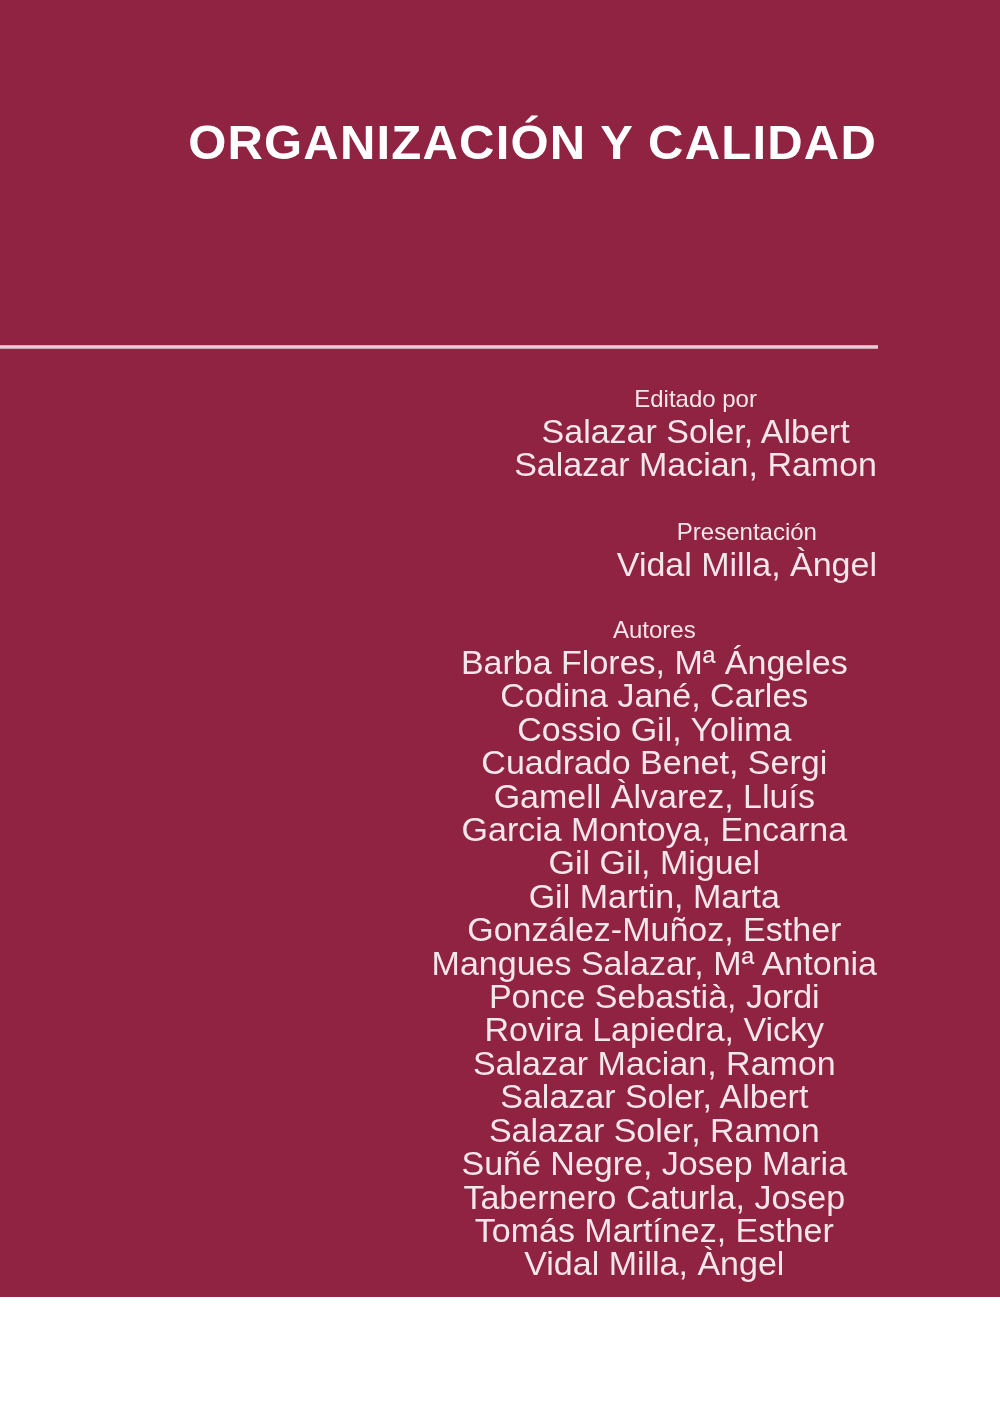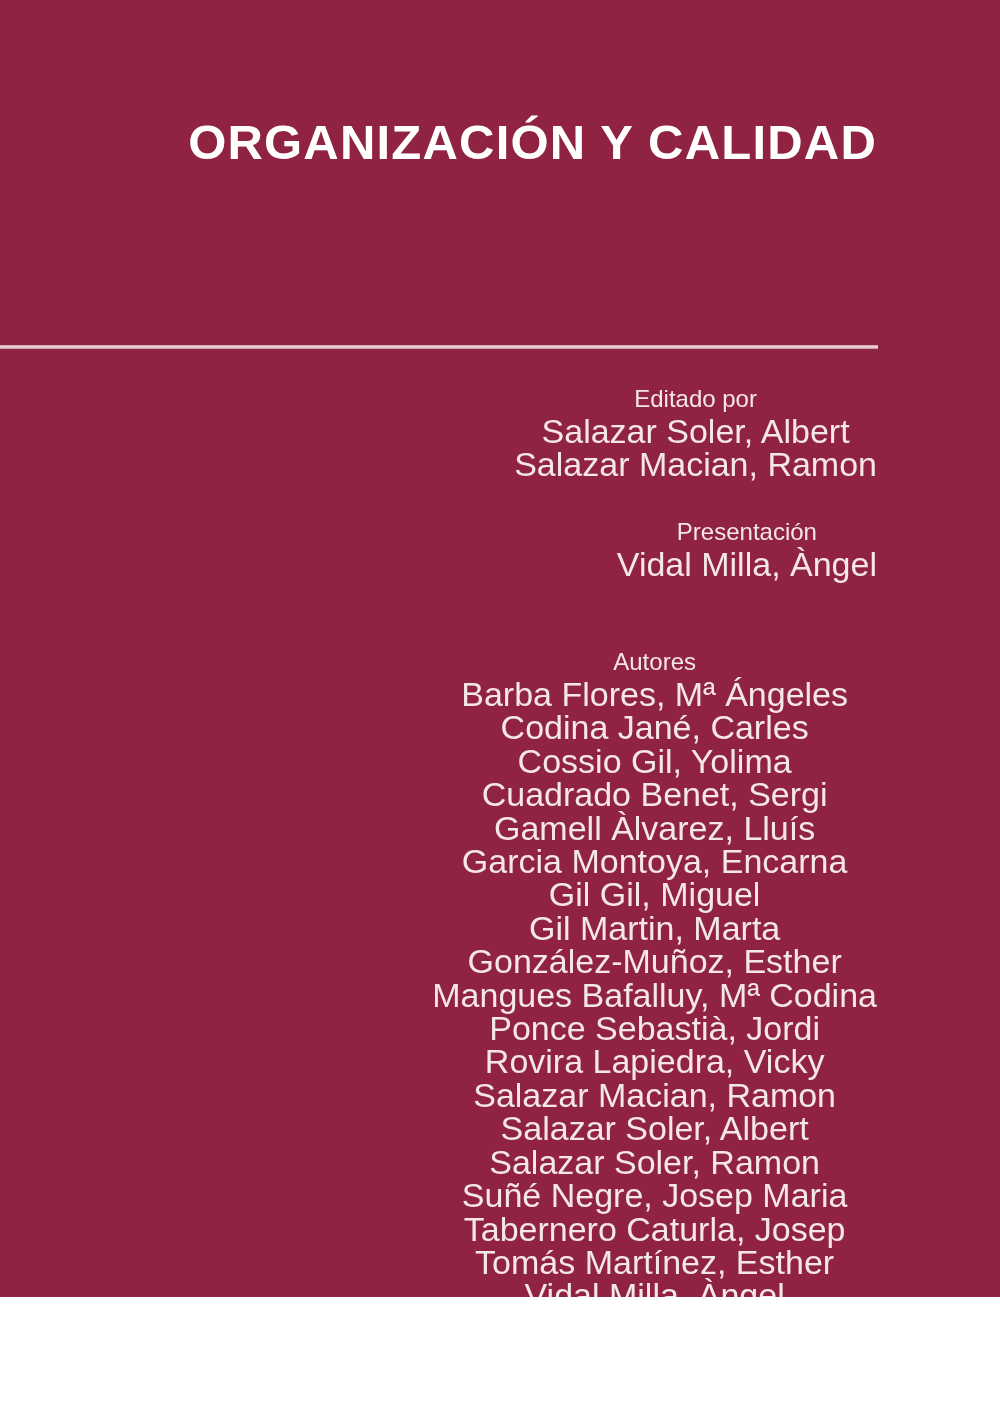--- a/index.html
+++ b/index.html
@@ -56,21 +56,21 @@
   .block .label {
     font-size: 24px;
     line-height: 32px;
   }
   .block .name {
     font-size: 34px;
     line-height: 33.4px;
   }
   #editado { top: 383px; }
   #presentacion { top: 516px; }
-  #autores { top: 614px; margin-top: 32px; }
+  #autores { top: 614px; }
 </style>
 </head>
 <body>
 
 <div class="cover">
 
   <h1 class="title">
     <span>ORGANIZACIÓN Y CALIDAD</span>
   </h1>
 
@@ -96,21 +96,21 @@
     <div>
         <div class="name">Barba Flores, Mª Ángeles</div>
         <div class="name">Codina Jané, Carles</div>
         <div class="name">Cossio Gil, Yolima</div>
         <div class="name">Cuadrado Benet, Sergi</div>
         <div class="name">Gamell Àlvarez, Lluís</div>
         <div class="name">Garcia Montoya, Encarna</div>
         <div class="name">Gil Gil, Miguel</div>
         <div class="name">Gil Martin, Marta</div>
         <div class="name">González-Muñoz, Esther</div>
-        <div class="name">Mangues Bafalluy, Mª Codina</div>
+        <div class="name">Mangues Salazar, Mª Antonia</div>
         <div class="name">Ponce Sebastià, Jordi</div>
         <div class="name">Rovira Lapiedra, Vicky</div>
         <div class="name">Salazar Macian, Ramon</div>
         <div class="name">Salazar Soler, Albert</div>
         <div class="name">Salazar Soler, Ramon</div>
         <div class="name">Suñé Negre, Josep Maria</div>
         <div class="name">Tabernero Caturla, Josep</div>
         <div class="name">Tomás Martínez, Esther</div>
         <div class="name">Vidal Milla, Àngel</div>
       </div>

